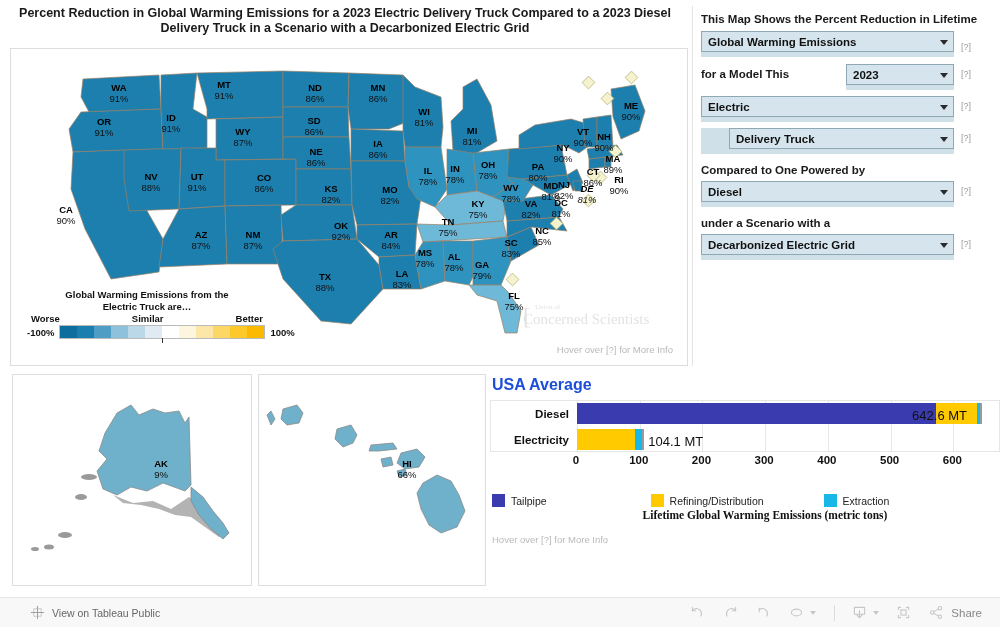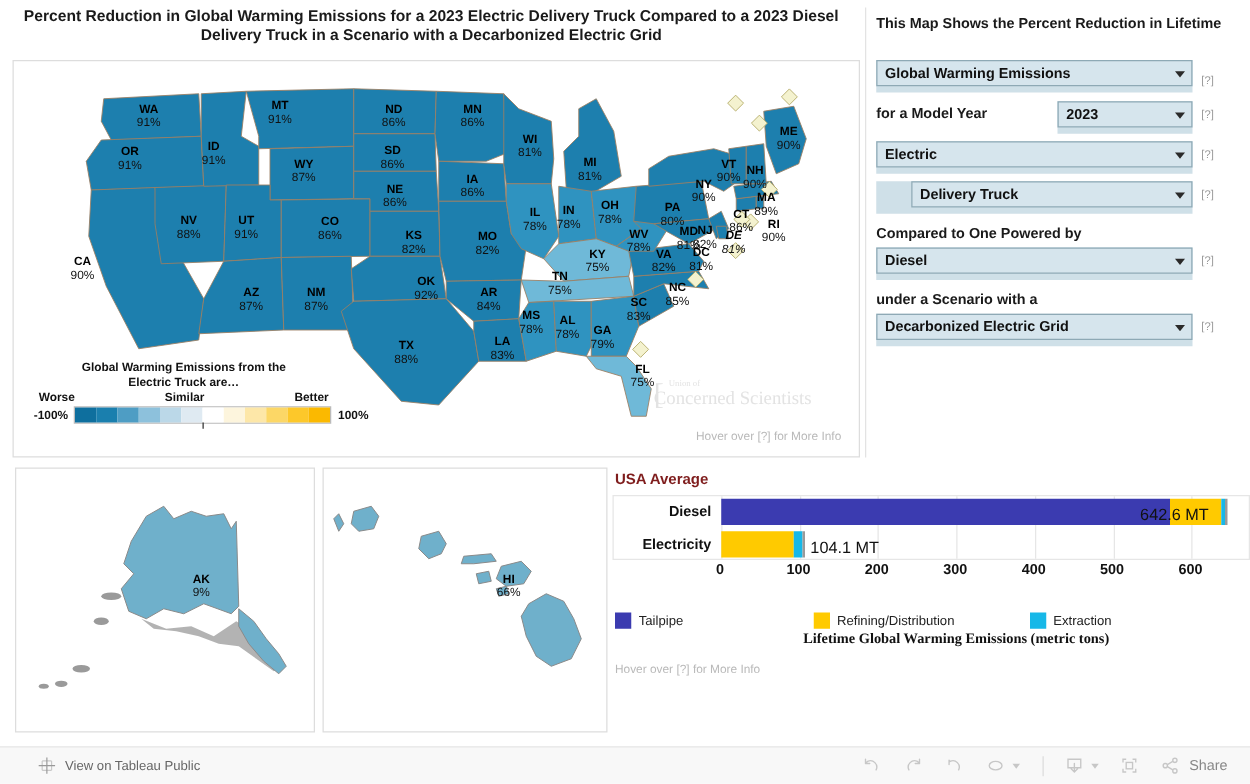--- a/index.html
+++ b/index.html
@@ -95,21 +95,21 @@
   .dd .caret {
     position:absolute; right:5px; top:50%; margin-top:-2px;
     width:0;height:0;border-left:4px solid transparent;border-right:4px solid transparent;
     border-top:5px solid #2a2a2a;
   }
   .help { font-size:9px; color:#9a9a9a; margin-left:7px; padding-top:5px; font-family:"Liberation Sans",sans-serif;}
   .inline-label { font-size:11.5px; font-weight:bold; color:#1a1a1a; line-height:21px; }
 
   
   #chart { position:absolute; left:490px; top:376px; width:510px; height:185px; }
-  #chart-title { font-size:12px; font-weight:bold; color:#7f1d1d; margin:0 0 6px 2px; }
+  #chart-title { font-size:16px; font-weight:bold; color:#1d4ed8; margin:0 0 6px 2px; }
   #plot-box { position:relative; border:1px solid #e6e6e6; height:52px; margin-left:0; }
   .bar-row { position:absolute; left:0; right:0; height:26px; }
   .bar-name {
     position:absolute; left:0; width:84px; text-align:right;
     font-size:11.5px; font-weight:bold; color:#111;
     line-height:26px; padding-right:6px;
   }
   .bar-track { position:absolute; left:86px; right:8px; top:2px; height:21px; }
   .seg { position:absolute; top:0; height:100%; }
   .bar-val {
@@ -492,32 +492,32 @@
   </svg>
   <div class="inset-label" style="left:118px; top:83px; width:60px;">
     <span class="ab">HI</span>
     <span class="pc">66%</span>
   </div>
 </div>
 
 <div id="controls">
   <div class="ctl-text">This Map Shows the Percent Reduction in Lifetime</div>
 
-  <div class="ctl-row" style="margin-top:22px;align-items:center;">
+  <div class="ctl-row" style="margin-top:5px;align-items:center;">
     <div class="dd-wrap" style="width:253px;">
       <div class="dd">
           <span>Global Warming Emissions</span>
         <span class="caret"></span>
       </div>
     </div>
     <div class="help">[?]</div>
   </div>
 
   <div class="ctl-row" style="margin-top:7px;">
-    <div class="inline-label" style="width:145px;">for a Model Year</div>
+    <div class="inline-label" style="width:145px;">for a Model This</div>
     <div class="dd-wrap" style="width:108px;">
       <div class="dd">
           <span>2023</span>
         <span class="caret"></span>
       </div>
     </div>
     <div class="help">[?]</div>
   </div>
 
   <div class="ctl-row" style="margin-top:6px;">

